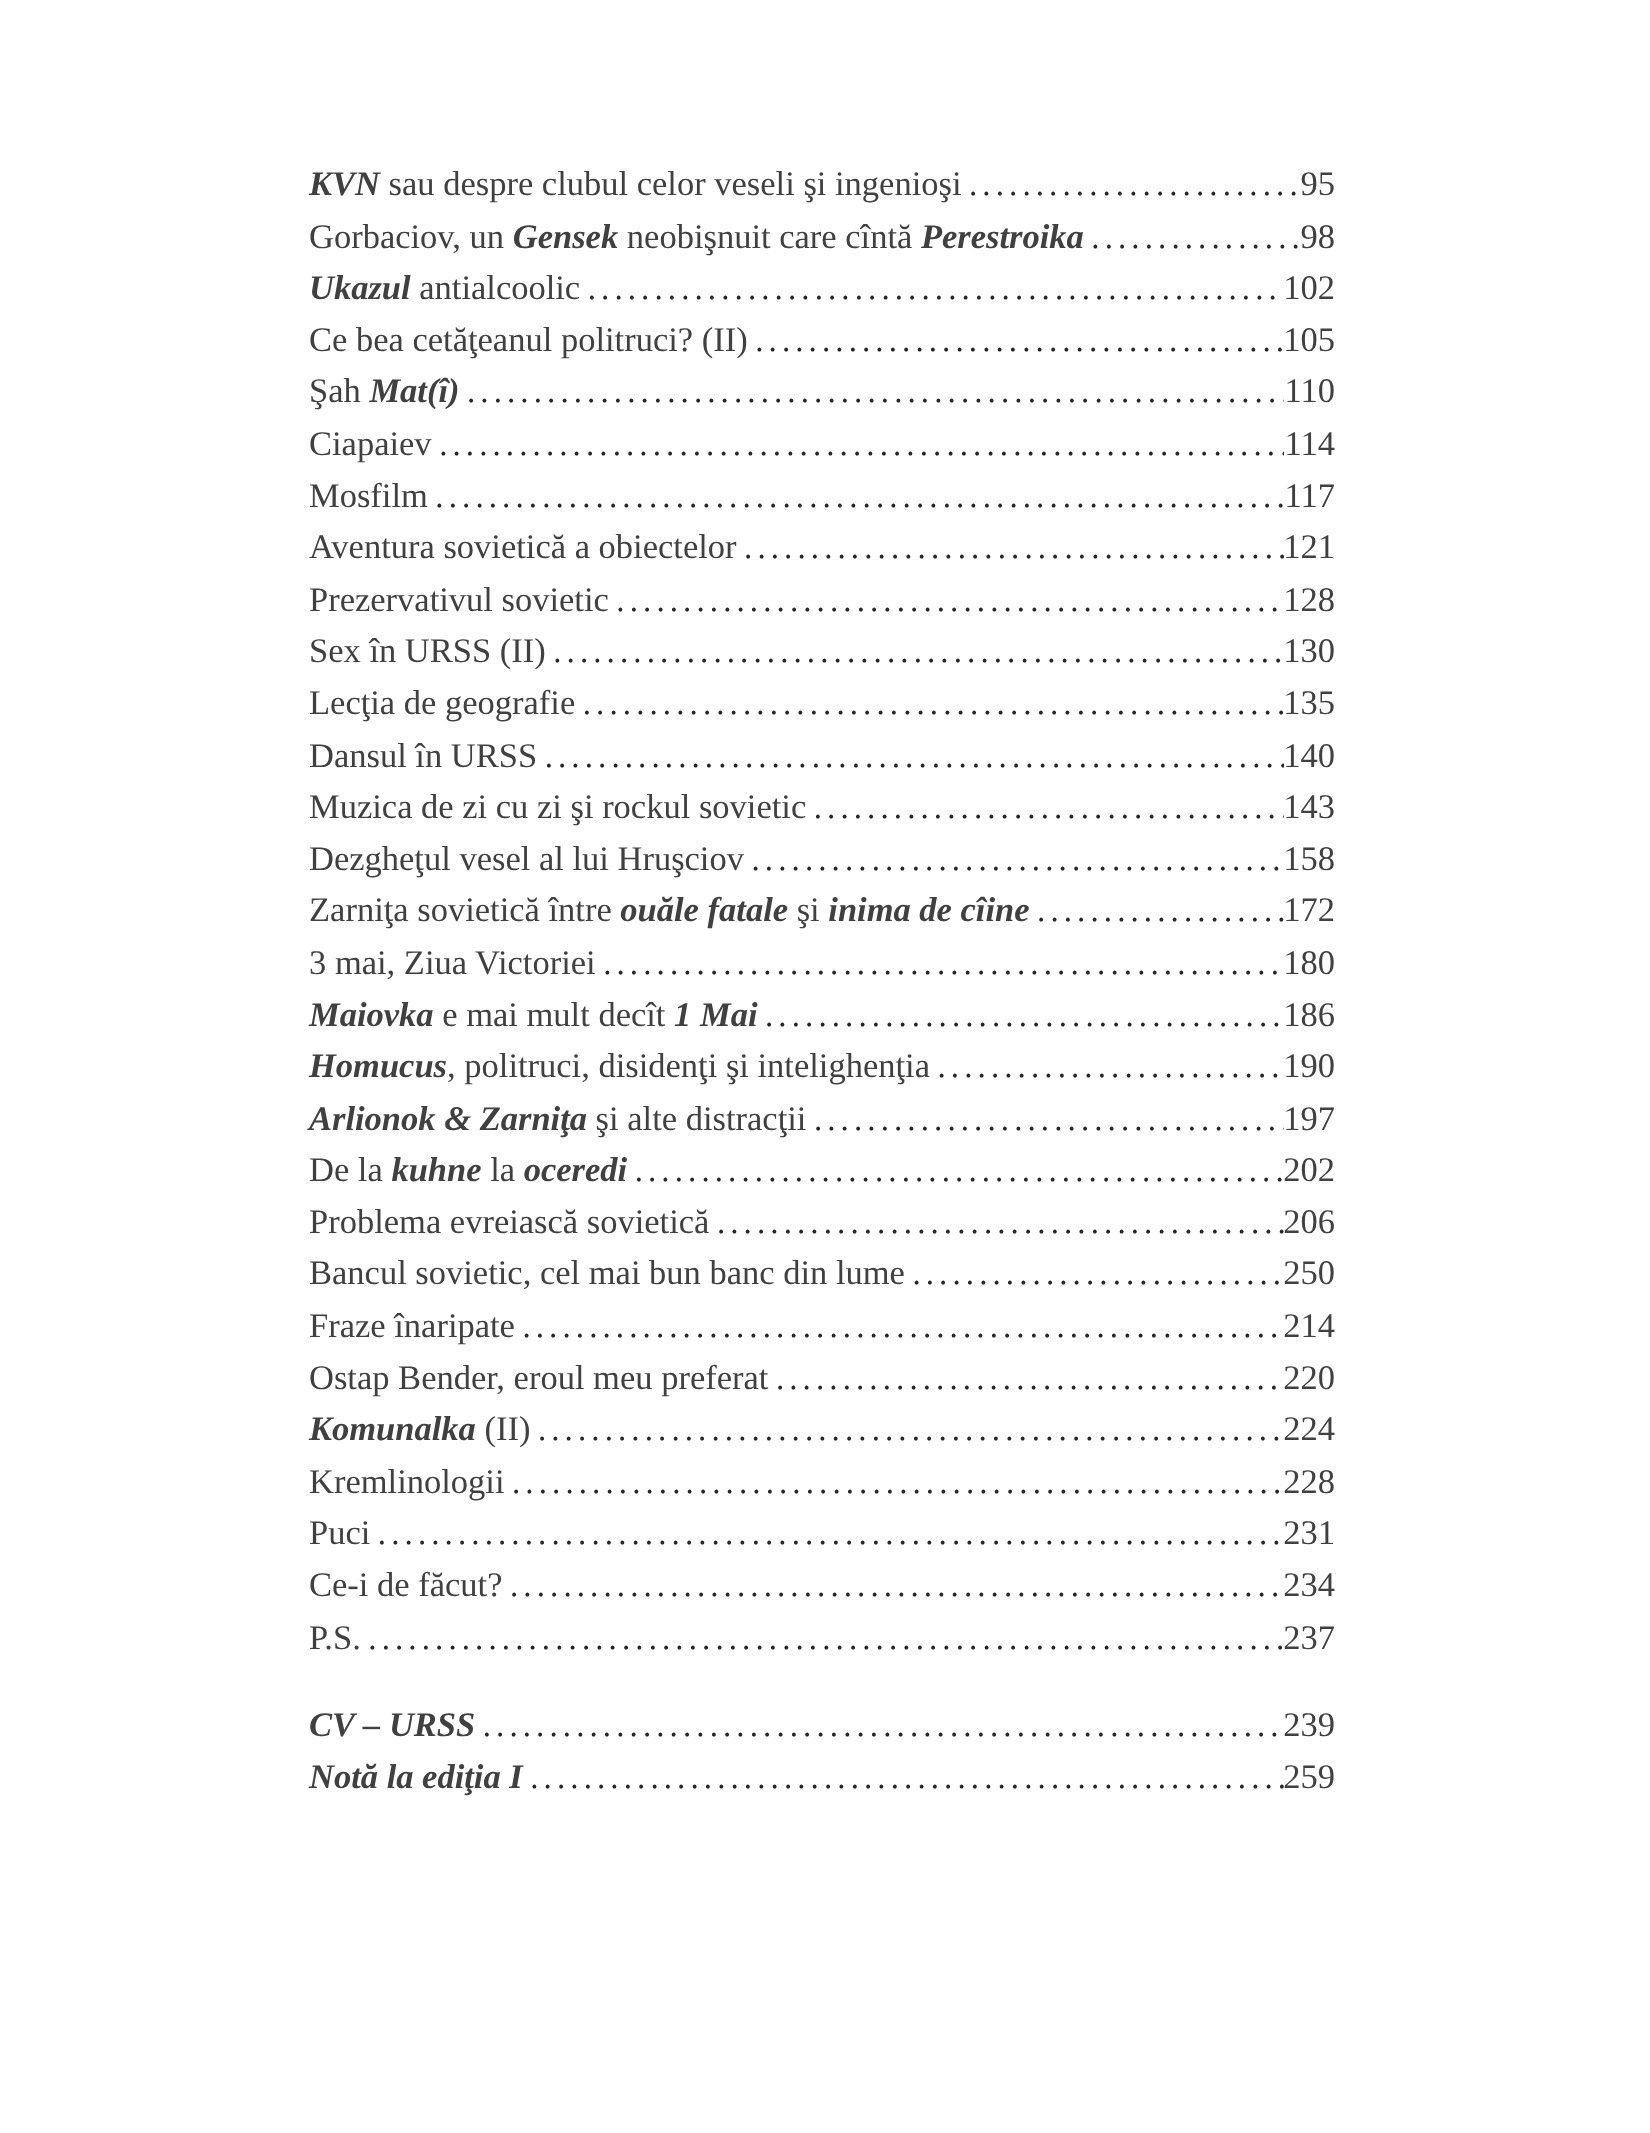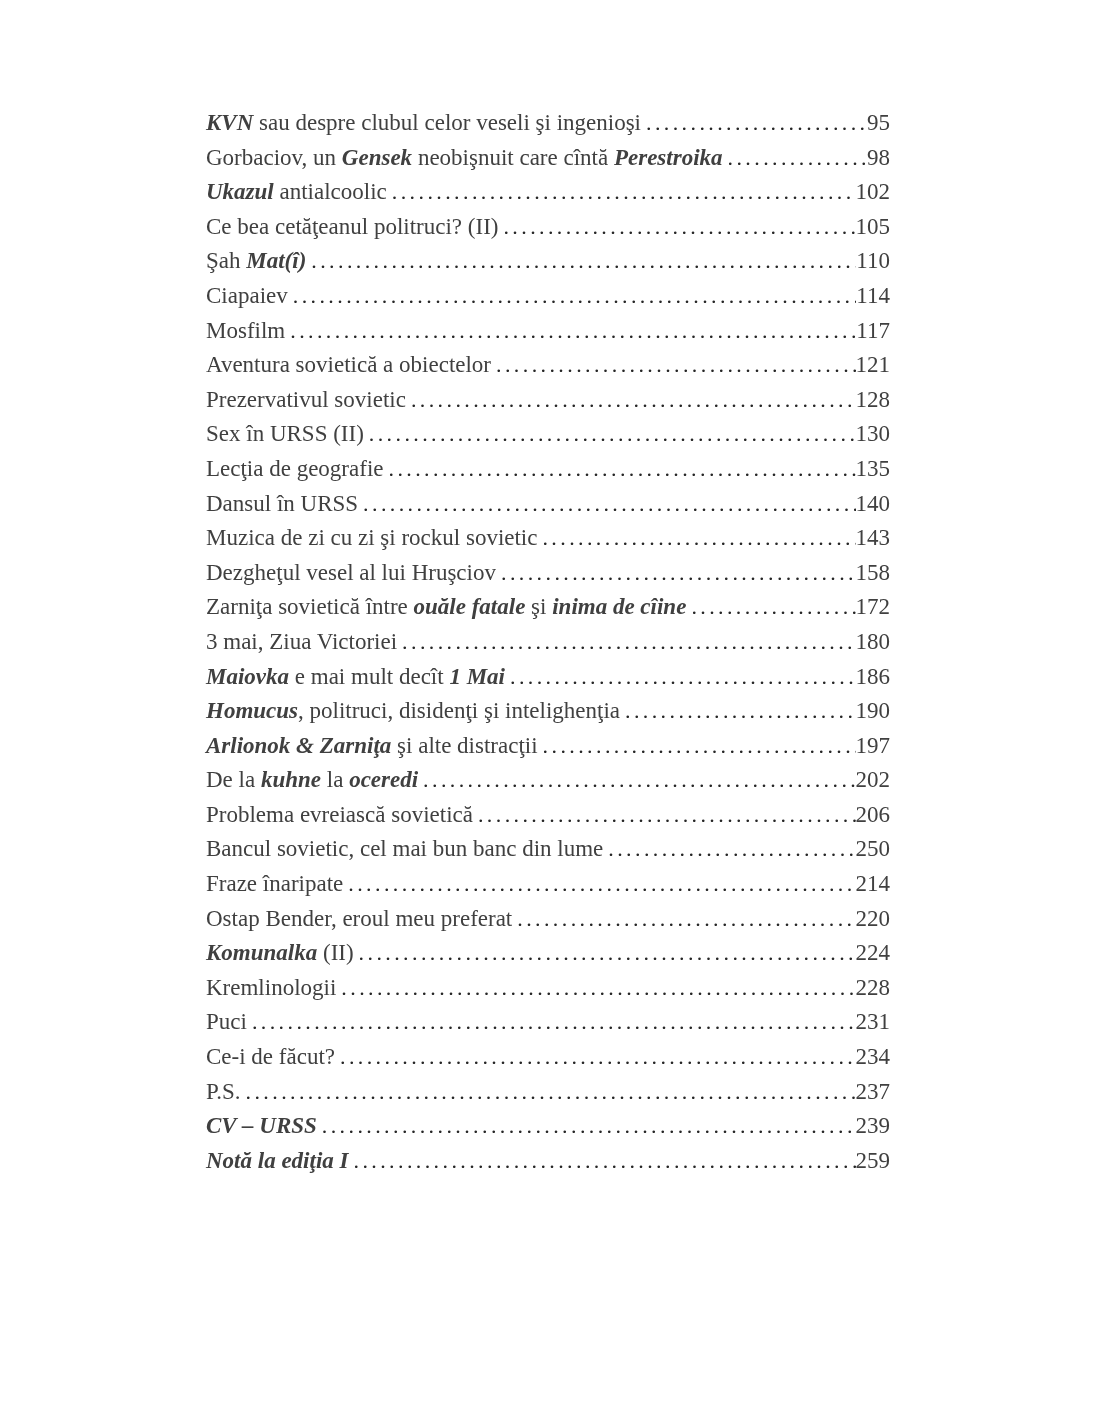--- a/index.html
+++ b/index.html
@@ -16,21 +16,21 @@
     background: #ffffff;
     overflow: hidden;
     color: #404040;
   }
   .toc {
     position: absolute;
     left: 206px;
     right: 210px;
     top: 106px;
   }
-  .toc-section-gap { margin-top: 0; }
+  .toc-section-gap { margin-top: 24px; }
   .toc-line {
     display: flex;
     align-items: baseline;
     line-height: 34.6px;
     font-size: 23px;
     white-space: pre;
   }
   .toc-title { flex: 0 0 auto; white-space: pre; }
   .part-normal { font-style: normal; font-weight: 400; }
   .part-italic { font-style: italic; font-weight: 600; }

